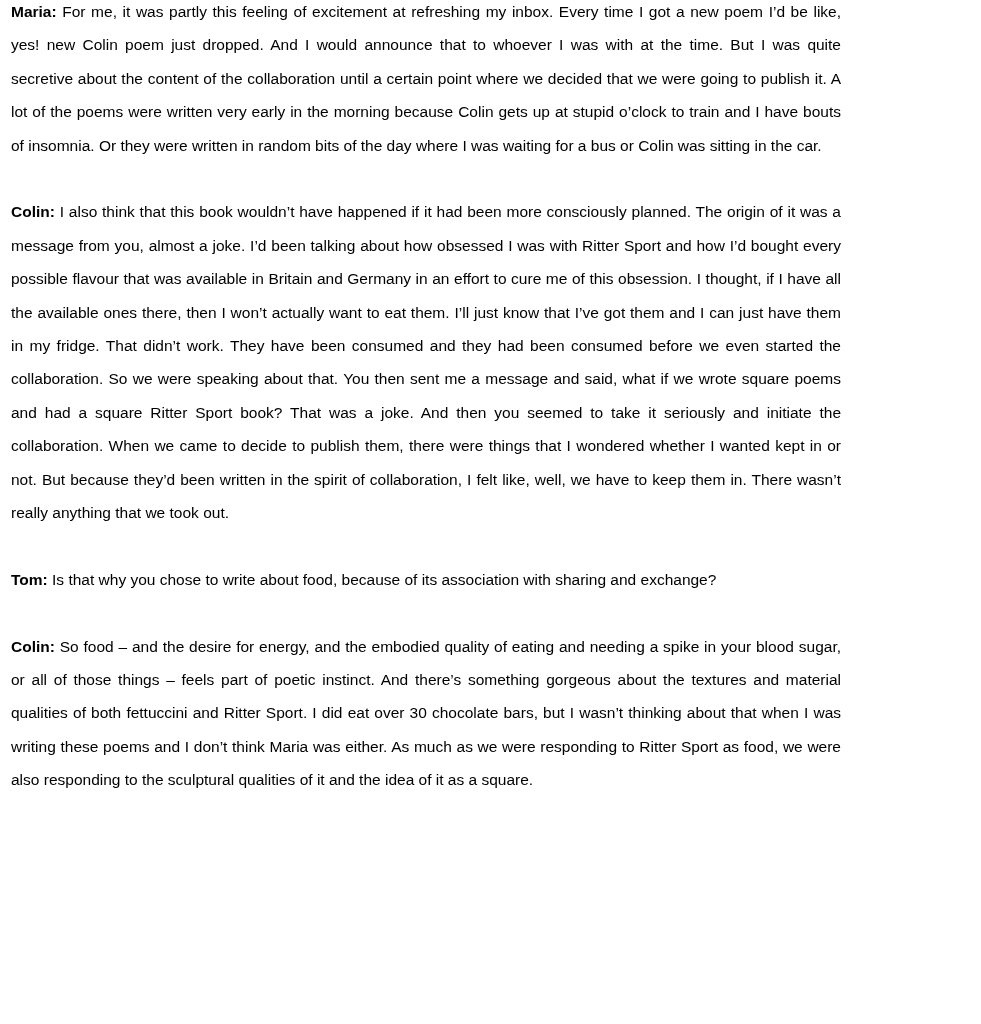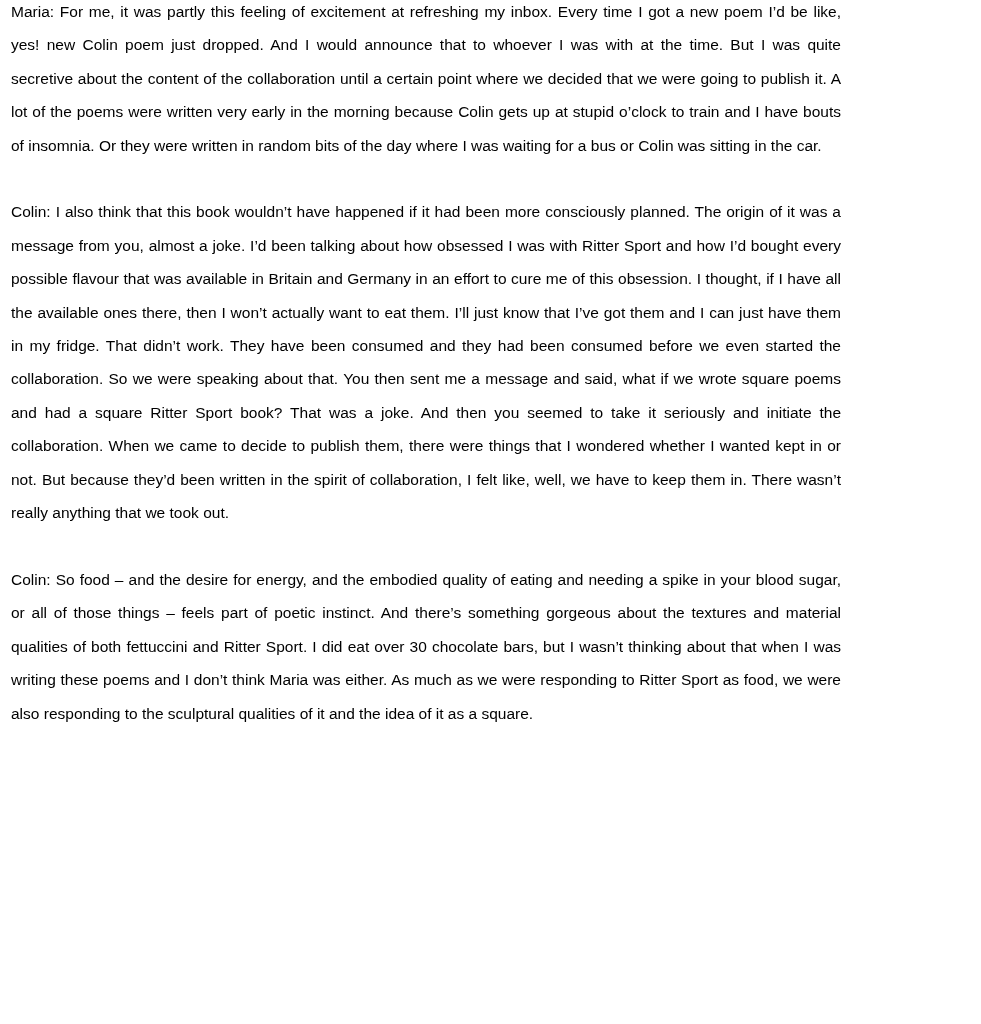--- a/index.html
+++ b/index.html
@@ -25,28 +25,29 @@
     color: #000000;
     font-size: 15.5px;
     line-height: 33.4px;
     text-align: justify;
   }
   .para {
     margin: 0 0 33.4px 0;
     padding: 0;
   }
   .speaker {
-    font-weight: normal;
+    font-weight: bold;
   }
 </style>
 </head>
 <body>
 
 <div class="page">
   <div class="transcript" id="transcript">
   <p class="para"><strong class="speaker">Maria:</strong><span class="body-text"> For me, it was partly this feeling of excitement at refreshing my inbox. Every time I got a new poem I’d be like, yes! new Colin poem just dropped. And I would announce that to whoever I was with at the time. But I was quite secretive about the content of the collaboration until a certain point where we decided that we were going to publish it. A lot of the poems were written very early in the morning because Colin gets up at stupid o’clock to train and I have bouts of insomnia. Or they were written in random bits of the day where I was waiting for a bus or Colin was sitting in the car.</span></p>
 
   <p class="para"><strong class="speaker">Colin:</strong><span class="body-text"> I also think that this book wouldn’t have happened if it had been more consciously planned. The origin of it was a message from you, almost a joke. I’d been talking about how obsessed I was with Ritter Sport and how I’d bought every possible flavour that was available in Britain and Germany in an effort to cure me of this obsession. I thought, if I have all the available ones there, then I won’t actually want to eat them. I’ll just know that I’ve got them and I can just have them in my fridge. That didn’t work. They have been consumed and they had been consumed before we even started the collaboration. So we were speaking about that. You then sent me a message and said, what if we wrote square poems and had a square Ritter Sport book? That was a joke. And then you seemed to take it seriously and initiate the collaboration. When we came to decide to publish them, there were things that I wondered whether I wanted kept in or not. But because they’d been written in the spirit of collaboration, I felt like, well, we have to keep them in. There wasn’t really anything that we took out.</span></p>
 
+  <p class="para"><strong class="speaker">Tom:</strong><span class="body-text"> Is that why you chose to write about food, because of its association with sharing and exchange?</span></p>
 
   <p class="para"><strong class="speaker">Colin:</strong><span class="body-text"> So food – and the desire for energy, and the embodied quality of eating and needing a spike in your blood sugar, or all of those things – feels part of poetic instinct. And there’s something gorgeous about the textures and material qualities of both fettuccini and Ritter Sport. I did eat over 30 chocolate bars, but I wasn’t thinking about that when I was writing these poems and I don’t think Maria was either. As much as we were responding to Ritter Sport as food, we were also responding to the sculptural qualities of it and the idea of it as a square.</span></p>
 </div>
 </div>
 
 </body></html>

